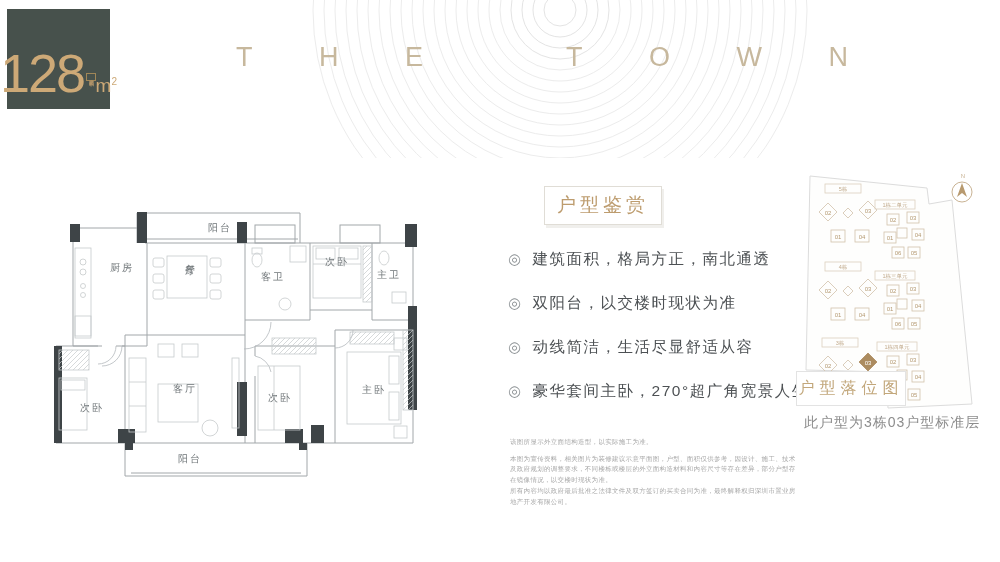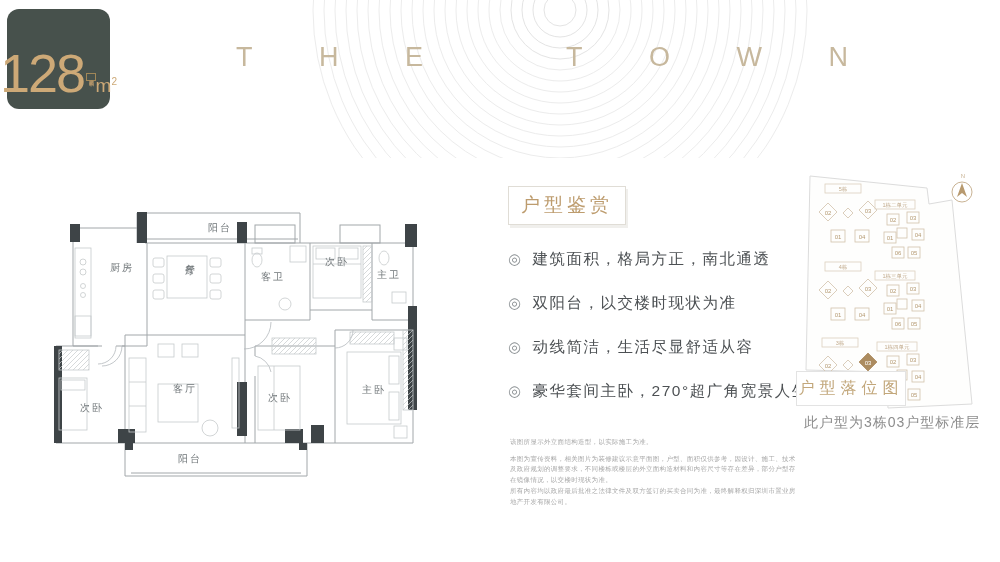--- a/index.html
+++ b/index.html
@@ -1,21 +1,21 @@
 <!DOCTYPE html>
 <html><head>
 <meta charset="utf-8">
 <style>
   html,body{margin:0;padding:0;background:#fff;}
   body{width:1000px;height:562px;font-family:"Liberation Sans",sans-serif;-webkit-font-smoothing:antialiased;}
   .stage{position:relative;width:1000px;height:562px;overflow:hidden;background:#ffffff;}
 
   
   .badge{position:absolute;left:7px;top:9px;width:103px;height:100px;background:#47514c;
-         display:flex;align-items:flex-end;justify-content:center;padding-bottom:14px;box-sizing:border-box;border-radius:12px;}
+         display:flex;align-items:flex-end;justify-content:center;padding-bottom:14px;box-sizing:border-box;}
   .badge .num{font-size:54px;line-height:0.8;color:#cda977;letter-spacing:-2px;}
   .badge .side{display:flex;flex-direction:row;align-items:flex-start;margin-left:2px;}
   .badge .seal{writing-mode:vertical-rl;font-size:5px;line-height:1.1;color:#bb9a6c;border:1px solid #a08counc久;padding:1px;}
   .badge .seal{border:1px solid #a08657;letter-spacing:1px;}
   .badge .unit{font-size:19px;color:#cda977;line-height:1;margin-top:3px;}
   .badge .unit sup{font-size:10px;}
 
   
   .rings{position:absolute;left:300px;top:0;width:520px;height:158px;overflow:hidden;pointer-events:none;}
   .rings svg{position:absolute;left:0;top:-250px;}
@@ -24,21 +24,21 @@
   .brand{position:absolute;left:236px;top:42px;width:612px;display:flex;justify-content:space-between;
          font-size:27px;color:#c7b89d;}
   .brand span{display:inline-block;min-width:10px;text-align:center;}
 
   
   .floorplan{position:absolute;left:42px;top:196px;}
 
   
   .features{position:absolute;left:508px;top:186px;width:316px;}
   .f-title{display:inline-block;border:1px solid #e0ddd6;box-shadow:2px 3px 0 #f0efec;
-           padding:5px 12px 6px;font-size:19px;color:#bd9c6e;letter-spacing:4px;background:#fff;}
+           padding:5px 12px 6px;font-size:19px;color:#bd9c6e;letter-spacing:4px;background:#fff;margin-left:36px;}
   .features ul{list-style:none;margin:24px 0 0;padding:0;}
   .features li{display:flex;align-items:flex-start;margin-bottom:23px;font-size:15.5px;color:#4d5154;letter-spacing:1.5px;}
   .features .bullet{color:#8f9497;margin-right:10px;font-size:15px;line-height:1.3;}
 
   
   .siteplan{position:absolute;left:792px;top:166px;}
   .legend{position:absolute;left:796px;top:371px;width:108px;height:33px;border:1px solid #e3e3e3;background:#fff;
           display:flex;align-items:center;justify-content:center;font-size:16px;color:#c2a77b;letter-spacing:5px;}
   .caption{position:absolute;left:804px;top:414px;font-size:14px;color:#8d8d8d;letter-spacing:1px;}
 

